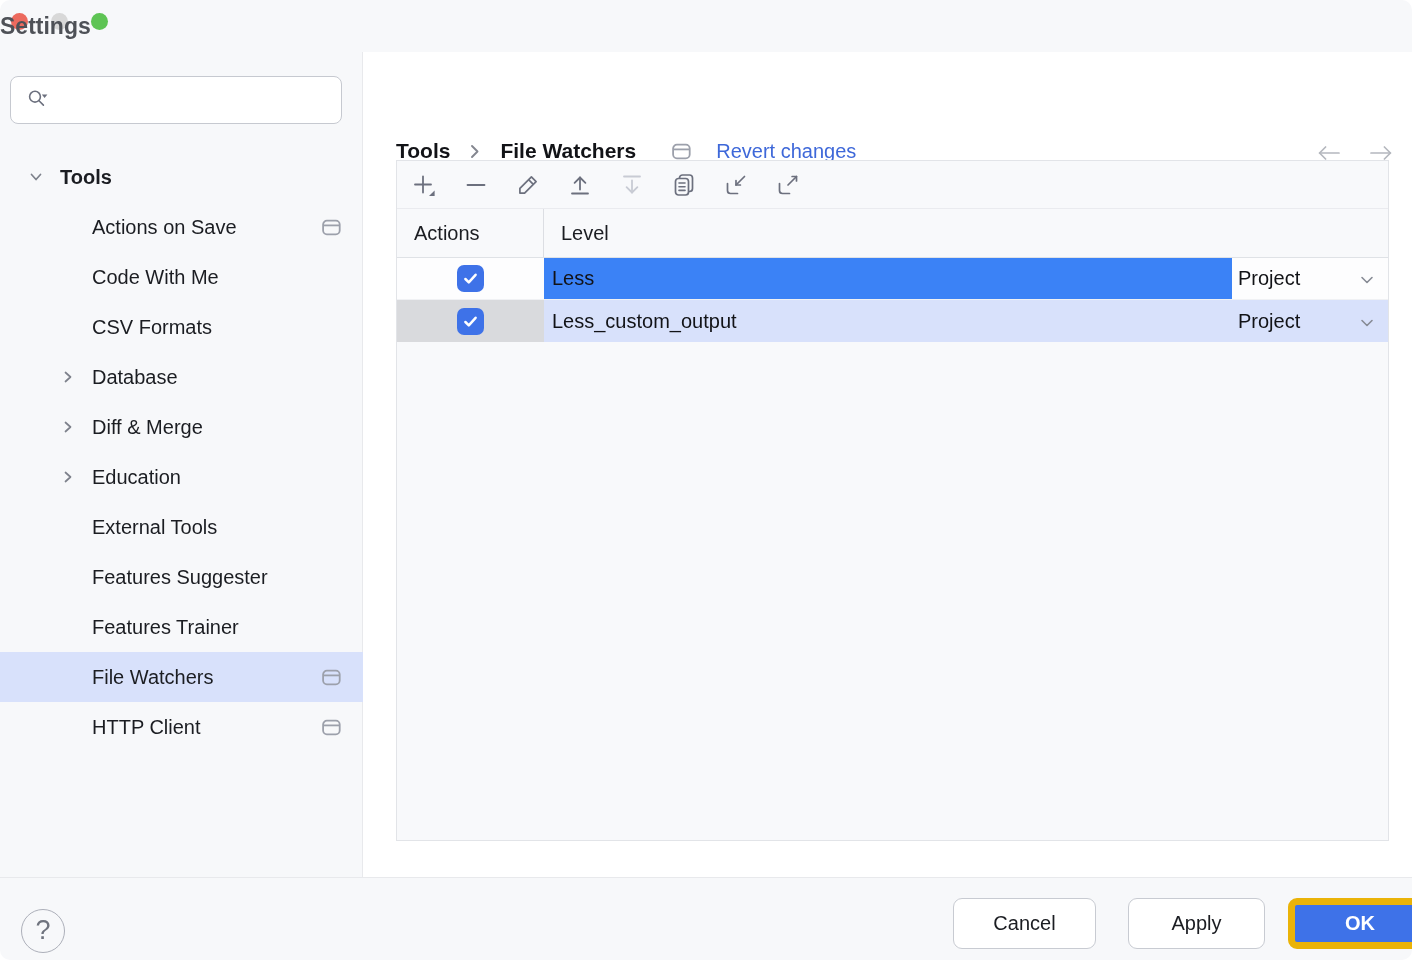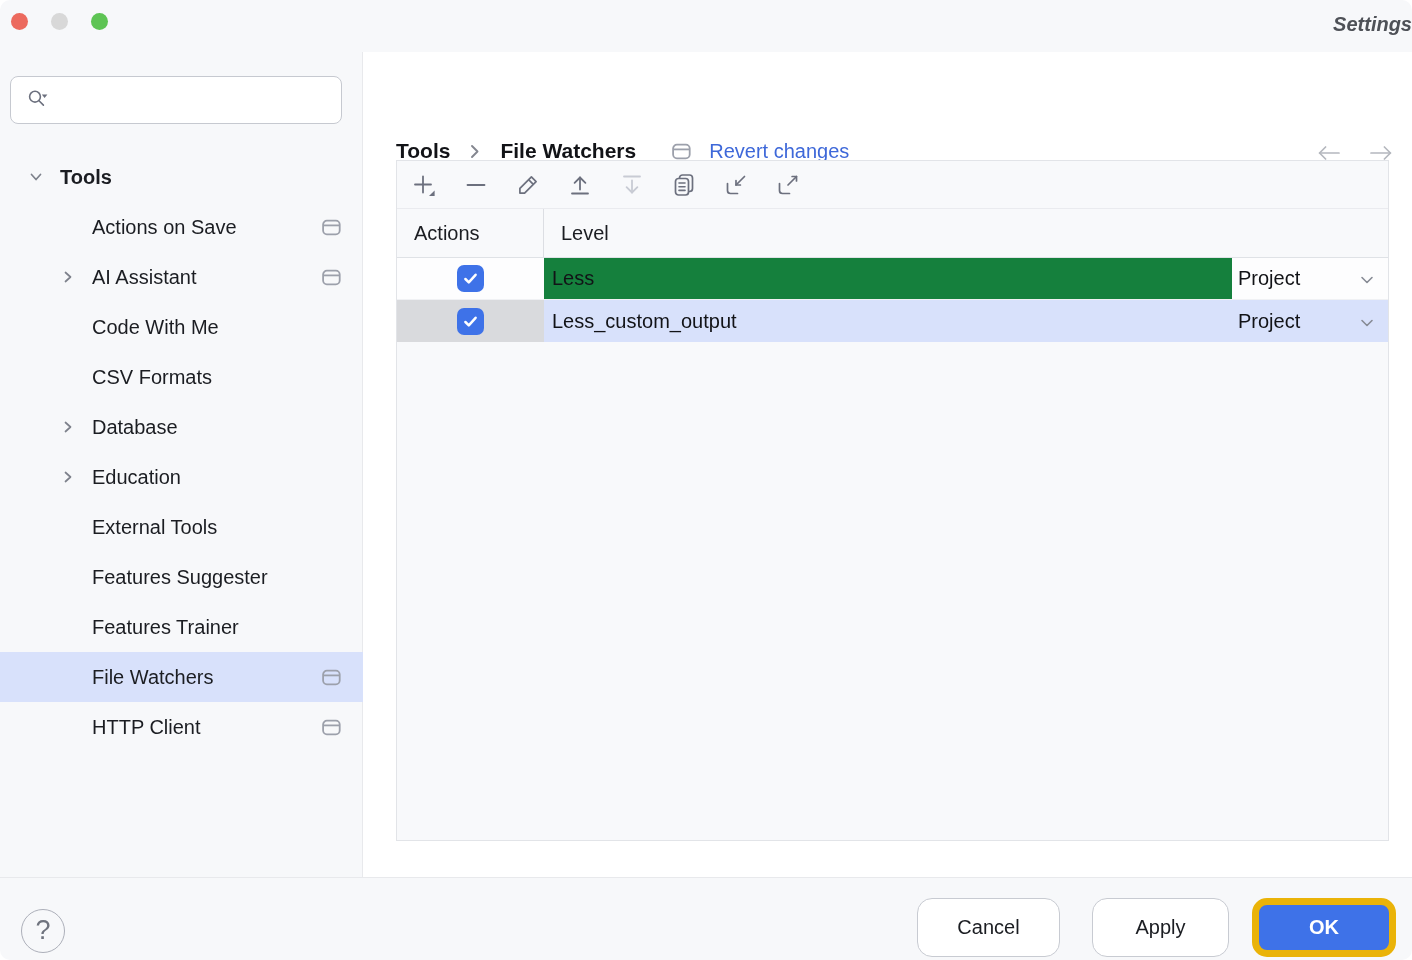--- a/index.html
+++ b/index.html
@@ -7,22 +7,22 @@
   body { font-family:"Liberation Sans", sans-serif; }
 
   .window { position:relative; width:1412px; height:960px; background:#ffffff; overflow:hidden; border-radius:10px; }
 
   
   .titlebar { position:absolute; left:0; top:0; width:1412px; height:52px; background:#F7F8FA; }
   .traffic { position:absolute; top:13px; width:17px; height:17px; border-radius:50%; }
   .t-close { left:11px;  background:#EC6A5E; }
   .t-min   { left:51px;  background:#D8D8D8; }
   .t-zoom  { left:91px;  background:#5EC454; }
-  .win-title { position:absolute; left:0; top:13px; width:100%; text-align:right;
-               font-size:20px; font-weight:bold; color:#4E5157;font-style:italic; }
+  .win-title { position:absolute; left:0; top:13px; width:100%; text-align:left;
+               font-size:23px; font-weight:bold; color:#4E5157; }
 
   
   .sidebar { position:absolute; left:0; top:52px; width:363px; height:825px;
              background:#F7F8FA; border-right:1px solid #E8E9EC; }
   .search-box { position:absolute; left:10px; top:24px; width:332px; height:48px;
                 background:#ffffff; border:1px solid #C6C9D0; border-radius:8px;
                 display:flex; align-items:center; padding-left:15px; }
   .search-box input { border:none; outline:none; background:transparent; flex:1;
                       font-size:20px; margin-left:8px; font-family:inherit; color:#1B1D22; }
   .tree { position:absolute; left:0; top:100px; width:363px; }
@@ -34,58 +34,58 @@
   .expander { width:24px; height:24px; display:inline-flex; align-items:center; justify-content:center; flex:0 0 auto; }
   .tree-label { margin-left:12px; white-space:nowrap; }
   .mod-icon { margin-left:auto; margin-right:22px; display:inline-flex; }
 
   
   .content { position:absolute; left:363px; top:52px; width:1049px; height:825px; background:#ffffff; }
   .crumbs { position:absolute; left:33px; top:84px; height:30px; display:flex; align-items:center; }
   .crumb { font-size:21px; font-weight:bold; color:#121317; }
   .crumb-sep { margin:0 20px; display:inline-flex; }
   .crumb-mod { margin-left:36px; display:inline-flex; }
-  .revert { margin-left:18px; font-size:20px; color:#3E68D9; cursor:pointer; }
+  .revert { margin-left:25px; font-size:20px; color:#3E68D9; cursor:pointer; }
   .nav-arrows { position:absolute; right:18px; top:92px; display:flex; gap:26px; }
   .nav-btn { display:inline-flex; }
 
   
   .panel { position:absolute; left:33px; top:108px; width:993px; height:681px;
            background:#F8F9FB; border:1px solid #E2E4E8; }
   .wtoolbar { height:48px; border-bottom:1px solid #EAEBEF; display:flex; align-items:center; padding-left:1px; }
   .tbtn { width:26px; height:26px; margin:0 13px; display:inline-flex; align-items:center; justify-content:center; cursor:pointer; }
   .tbtn.disabled { cursor:default; }
 
   .thead { height:49px; display:flex; align-items:center; font-size:20px; color:#1B1D22; border-bottom:1px solid #DFE2E6; }
   .th { height:100%; display:flex; align-items:center; padding-left:17px; }
   .th-enabled { width:147px; border-right:1px solid #DCDEE3; }
   .th-name    { width:688px; border-right:1px solid #DCDEE3; }
   .th-level   { flex:1; }
 
   .row { height:42px; display:flex; font-size:20px; color:#121317; }
   .row.sep { border-bottom:1px solid #F0F1F4; }
   .row .cell { display:flex; align-items:center; height:100%; }
   .cell-enabled { width:147px; justify-content:center; background:#FDFDFE; }
-  .cell-name    { width:688px; padding-left:8px; background:#15803d; }
+  .cell-name    { width:688px; padding-left:8px; background:#3b82f6; }
   .cell-level   { flex:1; justify-content:space-between; padding:0 14px 0 6px; background:#FDFDFE; }
   .row.selected .cell-enabled { background:#D9DADD; }
   .row.selected .cell-name,
   .row.selected .cell-level   { background:#D8E1FB; }
 
   .checkbox { width:27px; height:27px; border-radius:7px; background:#3E72E8;
               display:inline-flex; align-items:center; justify-content:center; cursor:pointer; }
 
   
   .footer { position:absolute; left:0; top:877px; width:1412px; height:83px;
             background:#F7F8FA; border-top:1px solid #E8E9EC; }
   .help-btn { position:absolute; left:21px; top:31px; width:44px; height:44px; border-radius:50%;
               border:1.5px solid #ACAFB9; color:#6F737E; font-size:27px; text-align:center;
               line-height:41px; cursor:pointer; }
-  .btn { position:absolute; top:20px; height:59px; border-radius:15px; font-size:20px;
-         font-family:inherit; display:flex; align-items:center; justify-content:center; cursor:pointer; }
+  .btn { position:absolute; top:20px; height:51px; border-radius:9px; font-size:20px;
+         font-family:inherit; display:flex; align-items:center; justify-content:center; cursor:pointer;margin-left:36px; }
   .btn-plain { background:#ffffff; border:1px solid #C8CBD2; color:#1B1D22; }
   .btn-cancel { left:917px;  width:143px; }
   .btn-apply  { left:1092px; width:137px; }
   .btn-ok { left:1252px; width:144px; background:#3E72E8; border:7px solid #eab308; color:#ffffff; font-weight:bold; }
 </style>
 </head>
 <body>
 
 <div class="window">
 
@@ -120,48 +120,42 @@
           <span class="expander"></span>
           <span class="tree-label">Actions on Save</span>
           <span class="mod-icon">
             <svg width="19" height="17" viewBox="0 0 19 17">
               <rect x="1.1" y="1.7" width="16.6" height="13.6" rx="3.8" fill="none" stroke="#9CA0AB" stroke-width="1.8"></rect>
               <line x1="1.6" y1="6.4" x2="17.2" y2="6.4" stroke="#9CA0AB" stroke-width="1.8"></line>
             </svg>
           </span>
         </div>
         <div class="tree-item lvl1">
+          <span class="expander"></span>
+          <span class="tree-label">Code With Me</span>
+        </div>
+        <div class="tree-item lvl1">
+          <span class="expander"></span>
+          <span class="tree-label">CSV Formats</span>
+        </div>
+        <div class="tree-item lvl1">
           <span class="expander">
             <svg width="20" height="20" viewBox="0 0 20 20">
               <polyline points="7.5,5.5 12.5,10 7.5,14.5" fill="none" stroke="#7E828C" stroke-width="1.7" stroke-linecap="round" stroke-linejoin="round"></polyline>
             </svg>
           </span>
-          <span class="tree-label">AI Assistant</span>
-          <span class="mod-icon">
-            <svg width="19" height="17" viewBox="0 0 19 17">
-              <rect x="1.1" y="1.7" width="16.6" height="13.6" rx="3.8" fill="none" stroke="#9CA0AB" stroke-width="1.8"></rect>
-              <line x1="1.6" y1="6.4" x2="17.2" y2="6.4" stroke="#9CA0AB" stroke-width="1.8"></line>
-            </svg>
-          </span>
-        </div>
-        <div class="tree-item lvl1">
-          <span class="expander"></span>
-          <span class="tree-label">Code With Me</span>
-        </div>
-        <div class="tree-item lvl1">
-          <span class="expander"></span>
-          <span class="tree-label">CSV Formats</span>
+          <span class="tree-label">Database</span>
         </div>
         <div class="tree-item lvl1">
           <span class="expander">
             <svg width="20" height="20" viewBox="0 0 20 20">
               <polyline points="7.5,5.5 12.5,10 7.5,14.5" fill="none" stroke="#7E828C" stroke-width="1.7" stroke-linecap="round" stroke-linejoin="round"></polyline>
             </svg>
           </span>
-          <span class="tree-label">Database</span>
+          <span class="tree-label">Diff &amp; Merge</span>
         </div>
         <div class="tree-item lvl1">
           <span class="expander">
             <svg width="20" height="20" viewBox="0 0 20 20">
               <polyline points="7.5,5.5 12.5,10 7.5,14.5" fill="none" stroke="#7E828C" stroke-width="1.7" stroke-linecap="round" stroke-linejoin="round"></polyline>
             </svg>
           </span>
           <span class="tree-label">Education</span>
         </div>
         <div class="tree-item lvl1">

